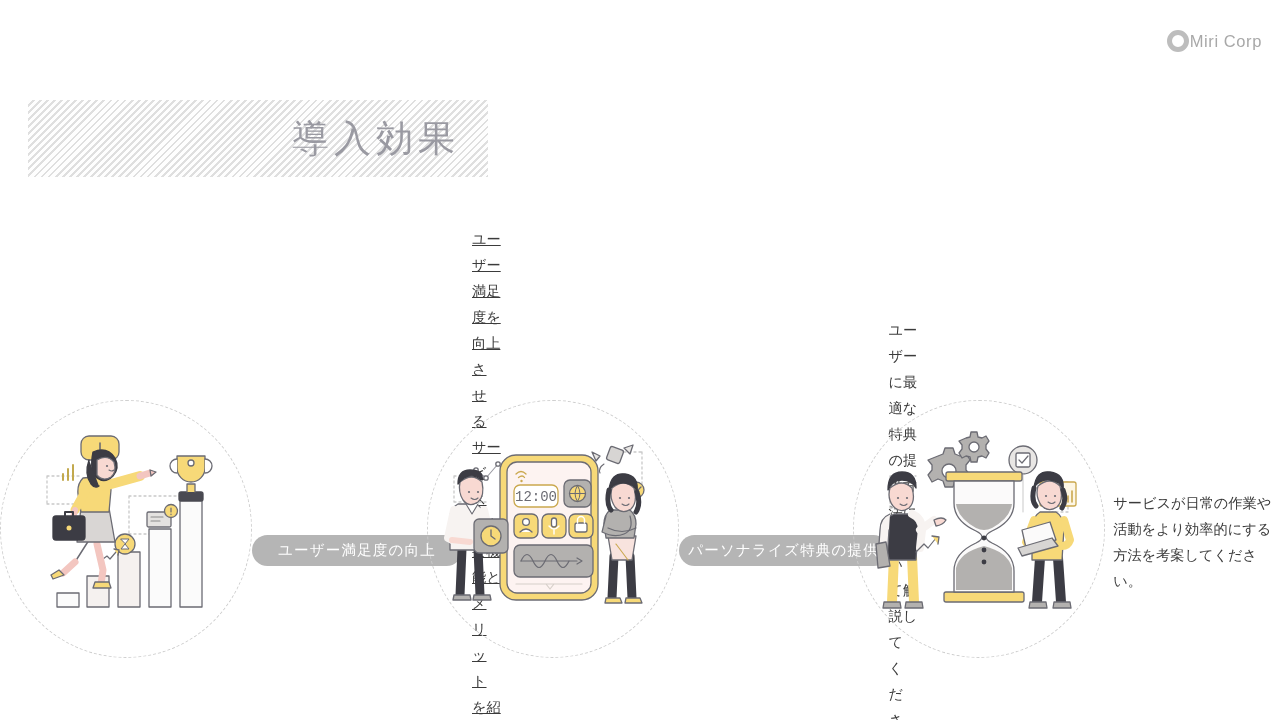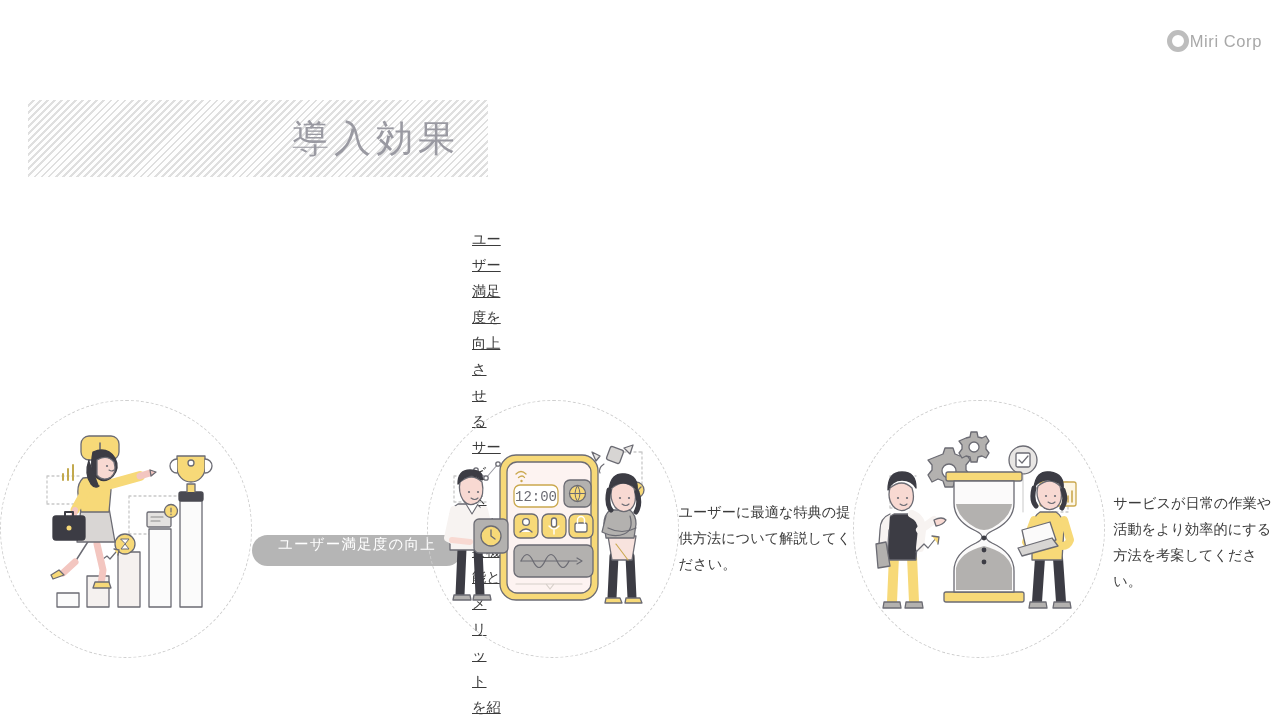--- a/index.html
+++ b/index.html
@@ -41,21 +41,21 @@
     width:258px; height:258px; border-radius:50%;
     border:1px dashed #cfcfcf;
     display:flex; align-items:center; justify-content:center;
     position:relative;
   }
   .art { width:250px; height:250px; display:block; }
 
   .pill {
     margin-top:42px; height:31px; min-width:210px;
     border-radius:16px; background:#b5b5b5;
-    display:flex; justify-content:center;
+    display:flex; align-items:center; justify-content:center;
     padding:0 22px;
   }
   .pill-text { color:#ffffff; font-size:14.5px; letter-spacing:1.2px; white-space:nowrap; }
 
   .body-text {
     margin-top:18px; width:232px;
     font-size:14.2px; line-height:26px; color:#3b3b3b;
     text-align:left;
   }
   .col:nth-child(1) .body-text { margin-left:10px;text-decoration:underline; }
@@ -242,20 +242,23 @@
             <path d="M188 140 l12 16" stroke="#caa84e" stroke-width="1.1"></path>
 
             <path d="M184 84 q12 -10 22 0 q4 14 -3 21 q-9 6 -16 -2 q-6 -9 -3 -19 Z" fill="#f8d9d2"></path>
             <path d="M181 86 q2 -18 16 -16 q14 2 12 18 q-2 -8 -12 -9 q-10 -1 -16 7 Z" fill="#3c3c44" stroke="#3c3c44"></path>
             <path d="M181 86 q-3 14 2 20 M209 88 q4 12 -1 20" stroke="#3c3c44" stroke-width="5" stroke-linecap="round"></path>
             <circle cx="192" cy="94" r="1.1" fill="#6b6b73" stroke="none"></circle>
             <circle cx="201" cy="94" r="1.1" fill="#6b6b73" stroke="none"></circle>
             <path d="M194 100 q4 3 7 0" stroke-width="1.1"></path>
           </g>
         </svg>
+      </div>
+      <div class="pill">
+        <span class="pill-text">パーソナライズ特典の提供</span>
       </div>
       <div class="body-text">ユーザーに最適な特典の提供方法について解説してください。</div>
     </div>
 
     <div class="col">
       <div class="circle">
         <svg class="art" viewBox="0 0 250 250">
           <g fill="none" stroke="#6b6b73" stroke-width="1.3" stroke-linecap="round" stroke-linejoin="round">
 
             <path d="M36 72 H62 M36 72 V104 M36 104 H56" stroke="#c9c9c9" stroke-dasharray="2 3"></path>

